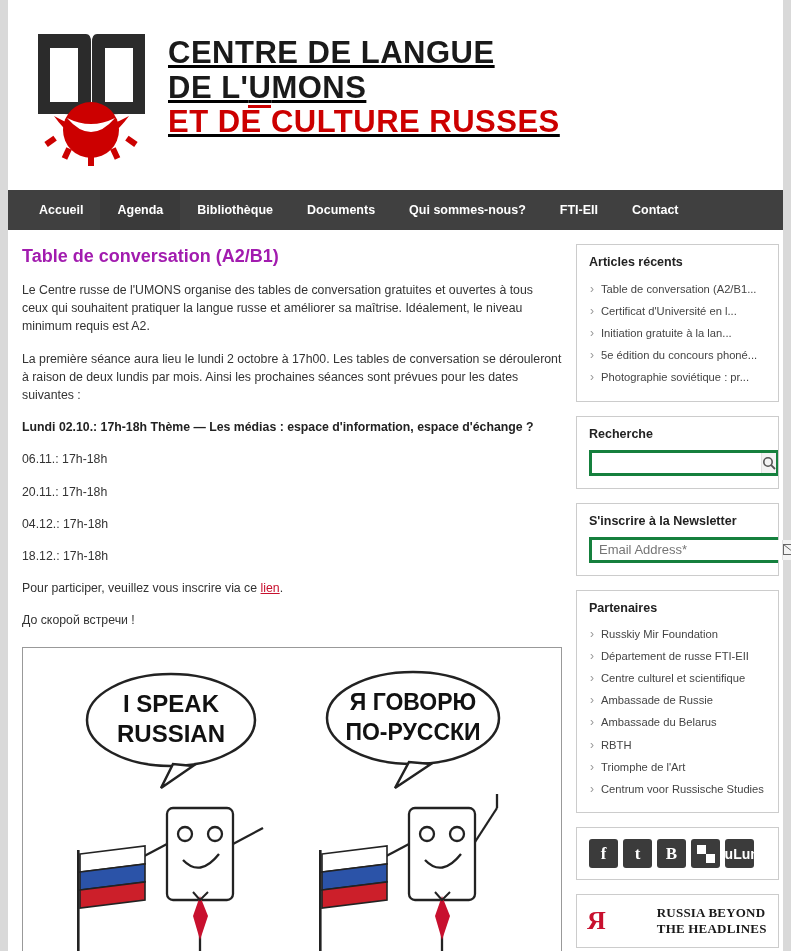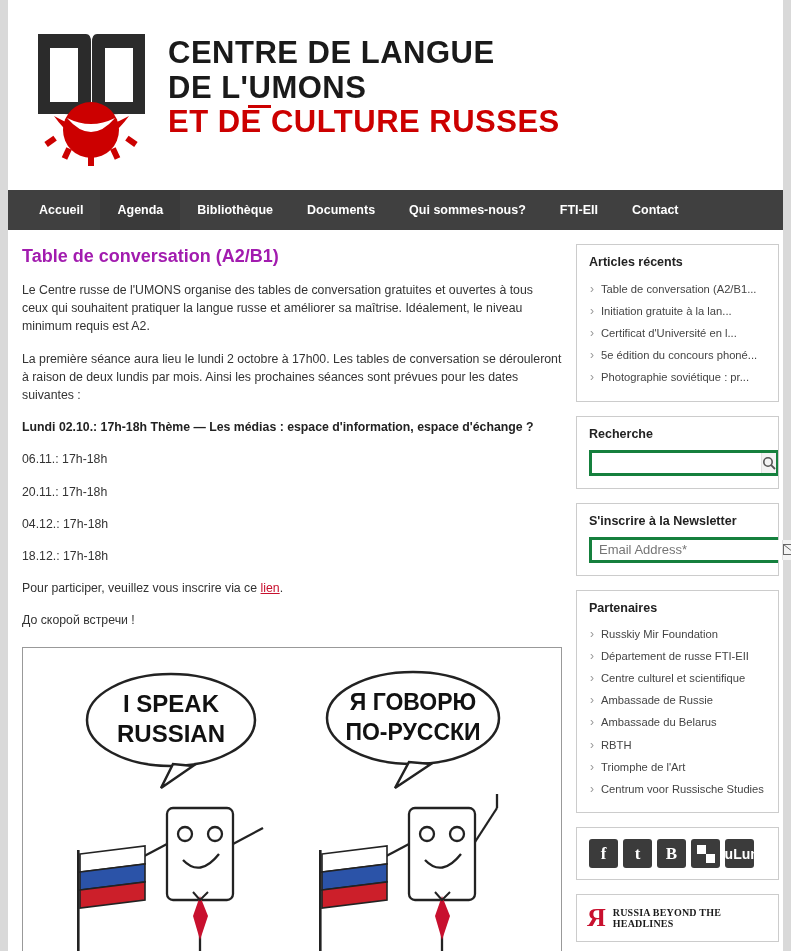--- a/index.html
+++ b/index.html
@@ -52,21 +52,21 @@
     height: 190px;
     background: #ffffff;
   }
   .logo {
     position: absolute;
     left: 26px; top: 26px;
     width: 115px; height: 140px;
   }
   .title-block {
     position: absolute;
-    left: 160px; top: 36px;
+    left: 160px; top: 36px; text-decoration: underline;
   }
   .title-line {
     font-weight: bold;
     letter-spacing: 0.5px;
     line-height: 1.12;
     white-space: nowrap;
   }
   .t1 { font-size: 31px; color: #1a1a1a; }
   .t2 { font-size: 31px; color: #cc0000; }
   .t3 { font-size: 31px; color: #1a1a1a; }
@@ -218,25 +218,26 @@
     margin-bottom: 14px;
   }
   .banner .mark {
     color: #c8102e;
     font-size: 26px;
     font-weight: bold;
     font-family: "Liberation Serif", serif;
     line-height: 1;
   }
   .banner .btxt {
-    font-size: 10px;
+    font-size: 13px;
     font-weight: bold;
     color: #1a1a1a;
     letter-spacing: 0.2px;
     font-family: "Liberation Serif", serif;
+    margin-left: 44px;
   }
 </style>
 </head>
 <body>
 
 <div class="page">
   <div class="shell">
 
     <div class="flags">
       <span class="flag flag-ru">
@@ -363,22 +364,22 @@
           </svg>
         </div>
       </div>
 
       <div class="side">
 
         <div class="widget">
           <h3>Articles récents</h3>
           <ul>
             <li>Table de conversation (A2/B1...</li>
+            <li>Certificat d'Université en l...</li>
             <li>Initiation gratuite à la lan...</li>
-            <li>Certificat d'Université en l...</li>
             <li>5e édition du concours phoné...</li>
             <li>Photographie soviétique : pr...</li>
           </ul>
         </div>
 
         <div class="widget">
           <h3>Recherche</h3>
           <div class="search-row">
             <input type="text" placeholder="" style="">
             <span class="icon-btn">

